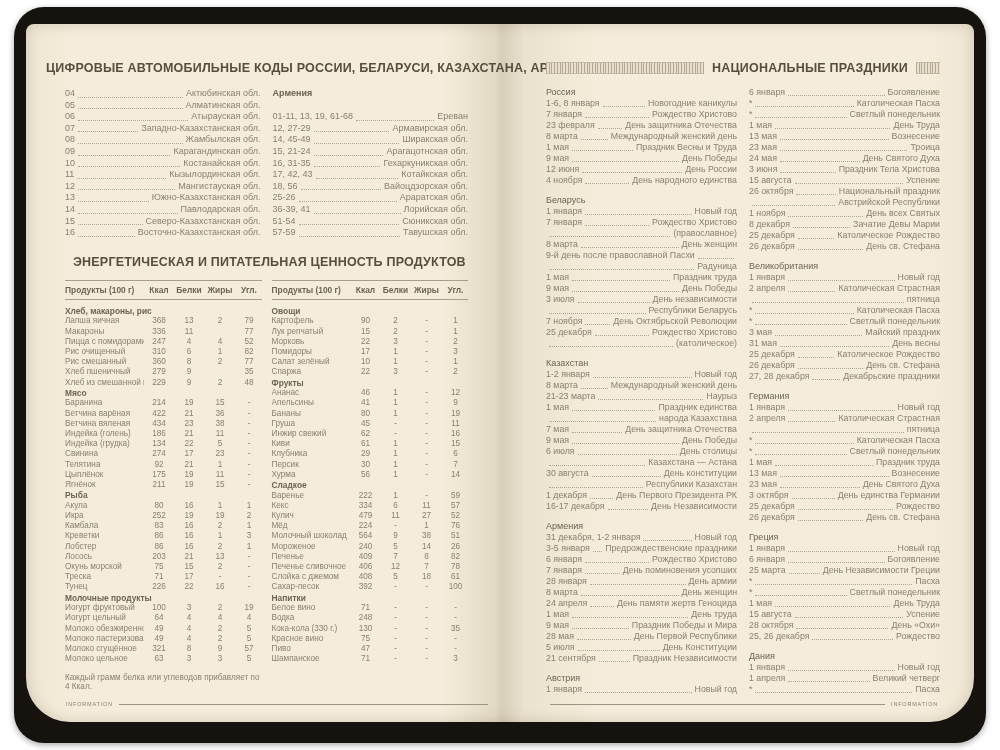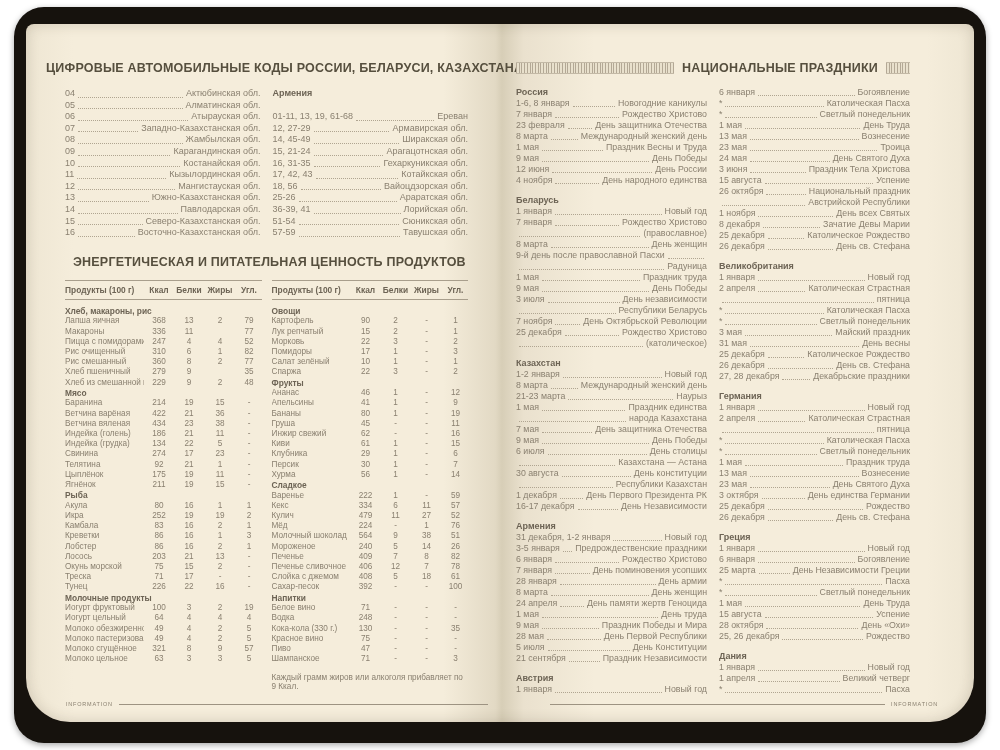--- a/index.html
+++ b/index.html
@@ -8,21 +8,21 @@
   .cover{position:absolute;left:14px;top:7px;width:972px;height:736px;
          background:#16120d;border-radius:30px;box-shadow:0 2px 6px rgba(0,0,0,.35);}
   .paper{position:absolute;left:12px;top:17px;right:12px;bottom:21px;
          border-radius:8px 8px 44px 44px;
          background:linear-gradient(90deg,#eee6d3 0,#f5eddb 5%,#f5eddb 44%,
                     #e2d9c4 49.5%,#d7ceb7 50.2%,#eae1ce 52.5%,#f5eddb 60%,
                     #f5eddb 95%,#eee6d3 100%);
          box-shadow:inset 0 0 14px rgba(60,45,25,.18);}
   .pg{position:absolute;top:36px;}
   .pg-left{left:12px;width:430px;}
-  .pg-right{left:490px;width:394px;}
+  .pg-right{left:520px;width:394px;}
 
   
   .rule-title{display:flex;align-items:center;height:15px;}
   .hatch{height:12px;
          background:repeating-linear-gradient(90deg,#b3a895 0,#b3a895 1px,#e9e1cd 1px,#e9e1cd 2.7px);
          border-top:1px solid #c3b9a6;border-bottom:1px solid #c3b9a6;box-sizing:border-box;}
   .hatch.short{width:24px;}
   .hatch.flex{flex:1;}
   .rule-title h2{margin:0 8px;font-size:12.5px;font-weight:700;color:#564f3e;
                  letter-spacing:.2px;white-space:nowrap;}
@@ -49,21 +49,21 @@
   .nrow span{text-align:center;}
   .nrow .pname{text-align:left;white-space:nowrap;overflow:hidden;}
   .nsec+.nsec{margin-top:0;}
   .nsec-name{font-size:8.4px;font-weight:700;color:#6d6455;line-height:10.6px;}
   .footnote{margin-top:9px;font-size:8.2px;color:#8a8070;}
 
   
   .hol-cols{display:flex;gap:12px;margin-top:12px;}
   .hcol{flex:1;min-width:0;}
   .hsec+.hsec{margin-top:9px;}
-  .hsec-name{font-size:9px;font-weight:700;color:#6d6455;line-height:11px;}
+  .hsec-name{font-size:9px;font-weight:400;color:#6d6455;line-height:11px;}
   .hsec-name:empty{display:none;}
   .hrow{display:flex;line-height:11px;font-size:8.8px;color:#8a8070;}
   .hrow .lead{flex:1;align-self:flex-end;margin:0 3px 2px;border-bottom:1px dotted #b0a591;min-width:6px;}
   .hrow .hd,.hrow .hn{white-space:nowrap;}
   .hrow .hn:empty{display:none;}
 
   
   .pfoot{position:absolute;display:flex;align-items:flex-end;height:8px;}
   .pfoot .ftxt{font-size:5.5px;letter-spacing:.8px;color:#8a8070;line-height:8px;}
   .pfoot .fline{flex:1;border-bottom:1px solid #9d9382;margin:0 6px 3px;}
@@ -523,20 +523,21 @@
                         <div class="ngrid nrow">
                           <span class="pname">Молоко цельное</span>
                           <span>63</span>
                           <span>3</span>
                           <span>3</span>
                           <span>5</span>
                         </div>
                       </div>
                   </div>
                 </div>
+              <div class="footnote">Каждый грамм белка или углеводов прибавляет по 4 Ккал.</div>
             </div>
 
             <div class="ncol">
               <div class="ngrid nhead">
                 <span class="pname">Продукты (100 г)</span>
                 <span>Ккал</span>
                 <span>Белки</span>
                 <span>Жиры</span>
                 <span>Угл.</span>
               </div>
@@ -807,21 +808,20 @@
                         <div class="ngrid nrow">
                           <span class="pname">Шампанское</span>
                           <span>71</span>
                           <span>-</span>
                           <span>-</span>
                           <span>3</span>
                         </div>
                       </div>
                   </div>
                 </div>
-              <div class="footnote">Каждый грамм жиров или алкоголя прибавляет по 9 Ккал.</div>
             </div>
           </div>
       </div>
     </div>
 
     <div class="pg pg-right">
       <div class="rule-title">
         <span class="hatch flex"></span>
         <h2>НАЦИОНАЛЬНЫЕ ПРАЗДНИКИ</h2>
         <span class="hatch short"></span>

